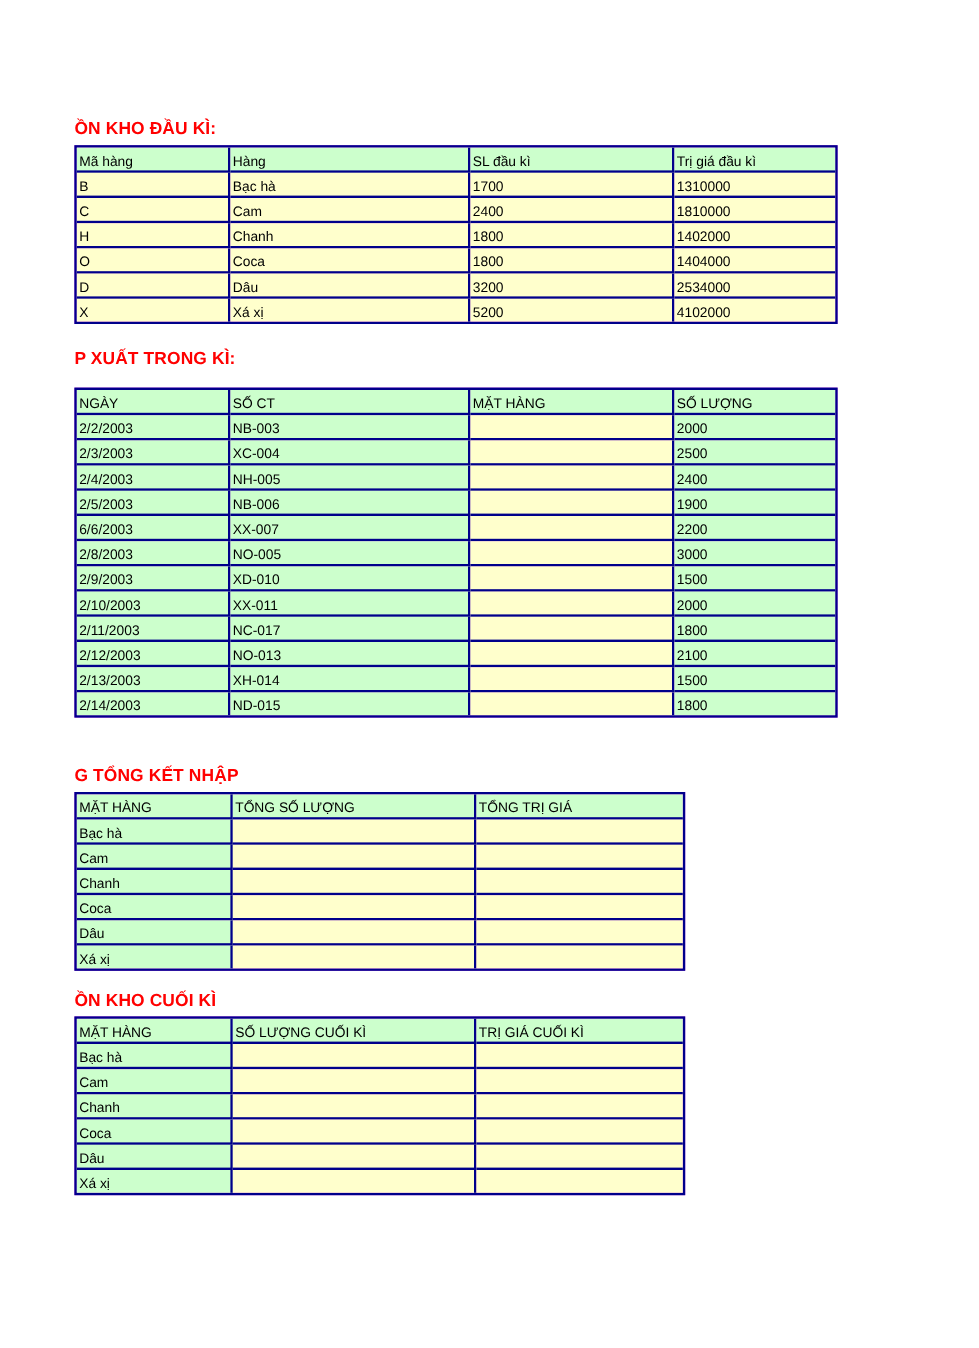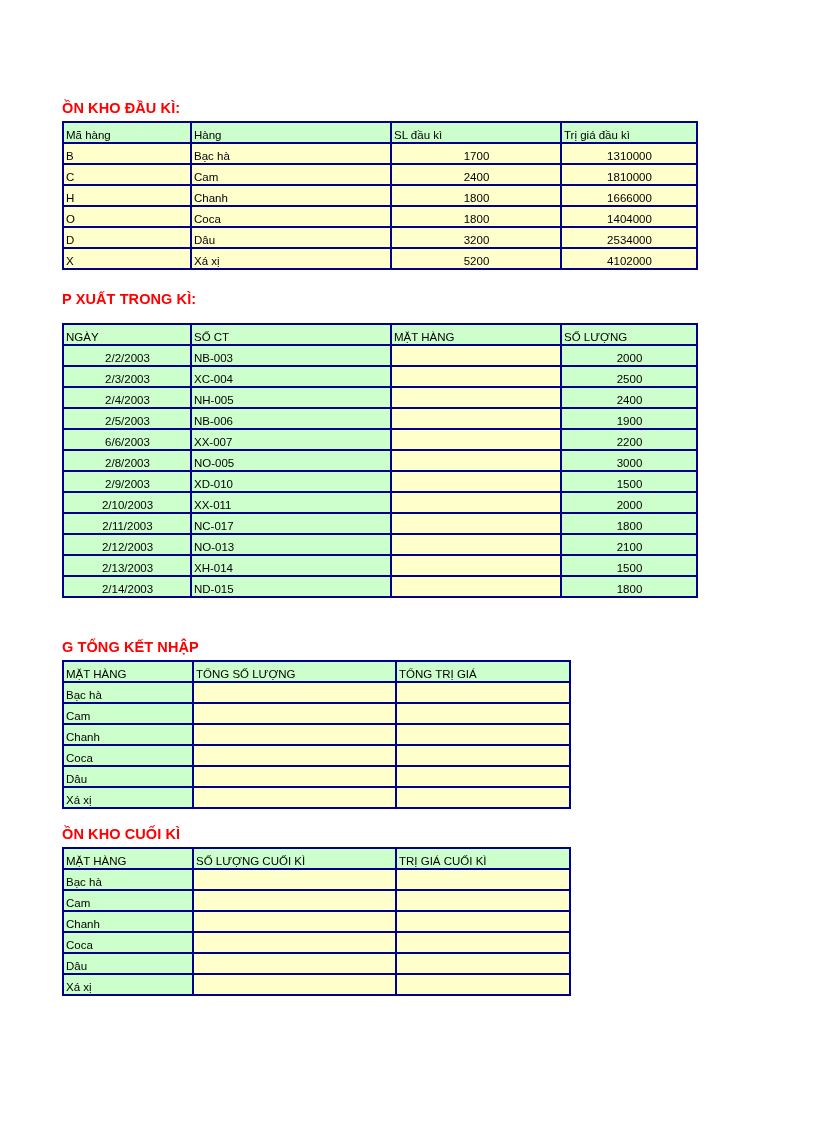--- a/index.html
+++ b/index.html
@@ -55,21 +55,21 @@
     white-space: nowrap;
     color: #000000;
     font-size: 11.5px;
   }
   table.xl tr:last-child td { border-bottom: none; }
   table.xl td:last-child { border-right: none; }
 
   td.hdr   { background: #CCFFCC; }
   td.green { background: #CCFFCC; }
   td.cream { background: #FFFFCC; }
-  td.num   { text-align: center; padding-right: 3px; }
+  td.num   { text-align: left; padding-right: 3px; }
 </style>
 </head>
 <body>
 
 <div class="sheet">
 
   <div class="section-title" style="left:62px; top:99px;">ỒN KHO ĐẦU KÌ:</div>
 
   <table class="xl" id="tbl-opening" style="left:62px; top:121px; width:632px;">
     <colgroup>
@@ -94,21 +94,21 @@
         <tr>
           <td class="cream">C</td>
           <td class="cream">Cam</td>
           <td class="cream num">2400</td>
           <td class="cream num">1810000</td>
         </tr>
         <tr>
           <td class="cream">H</td>
           <td class="cream">Chanh</td>
           <td class="cream num">1800</td>
-          <td class="cream num">1666000</td>
+          <td class="cream num">1402000</td>
         </tr>
         <tr>
           <td class="cream">O</td>
           <td class="cream">Coca</td>
           <td class="cream num">1800</td>
           <td class="cream num">1404000</td>
         </tr>
         <tr>
           <td class="cream">D</td>
           <td class="cream">Dâu</td>

